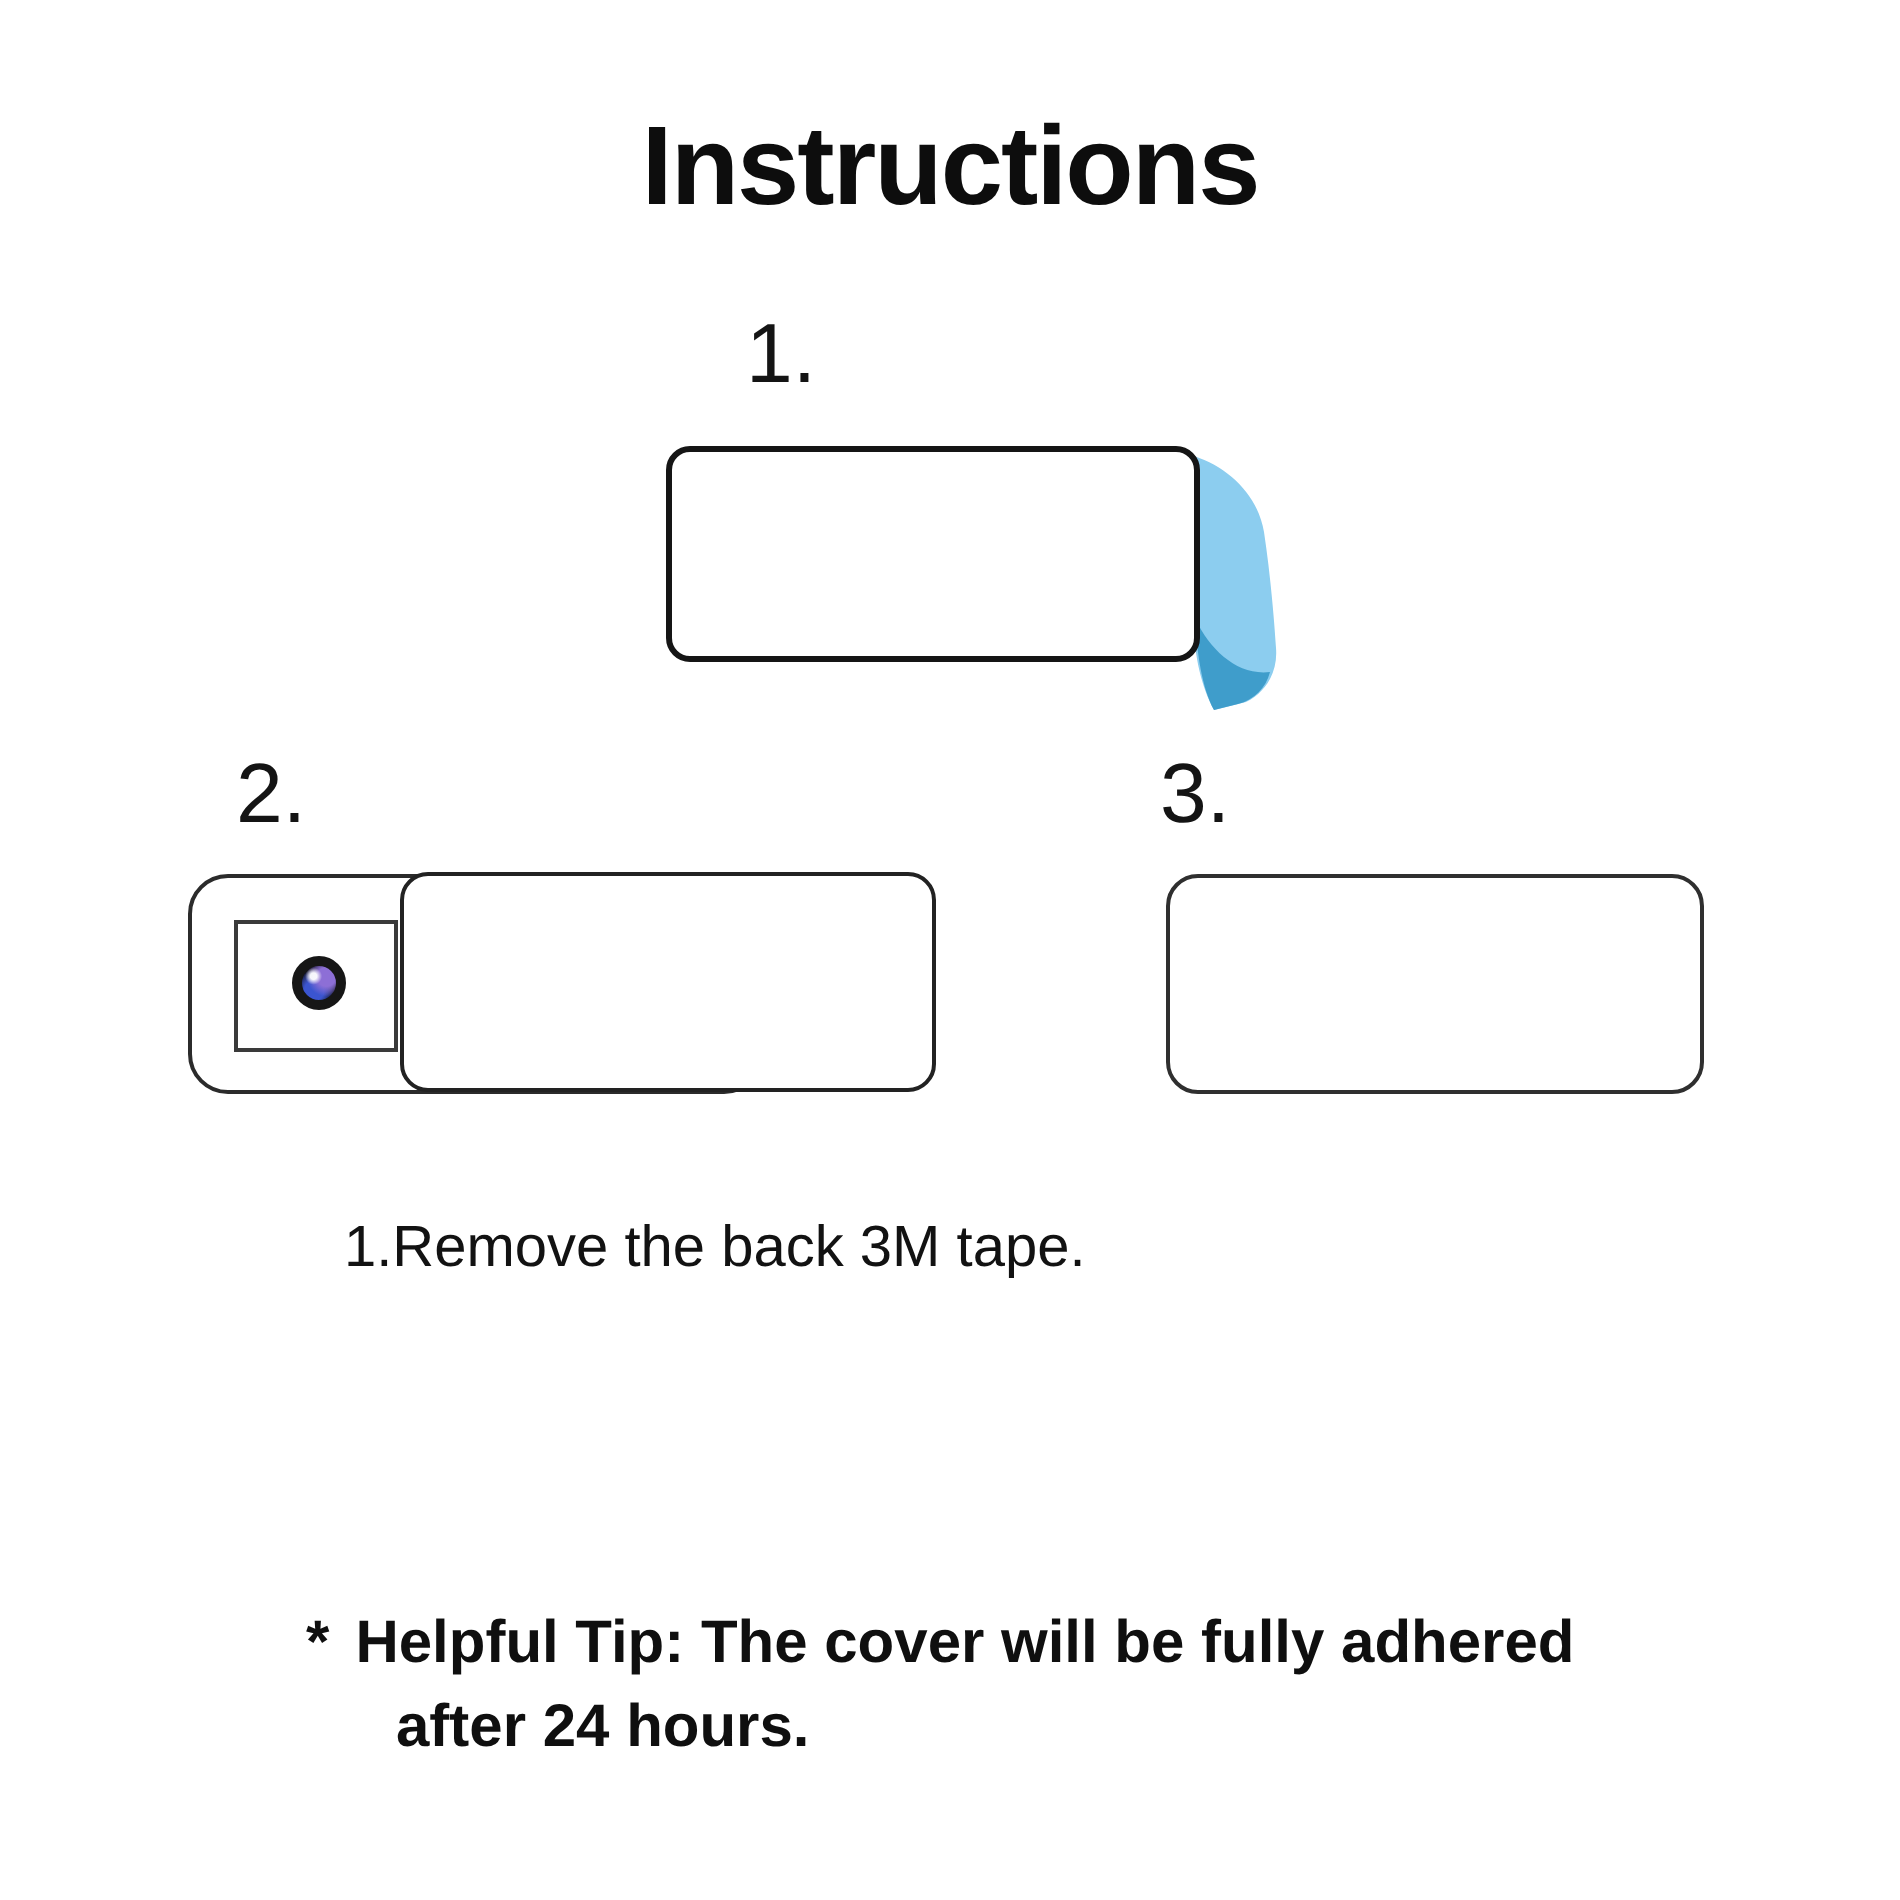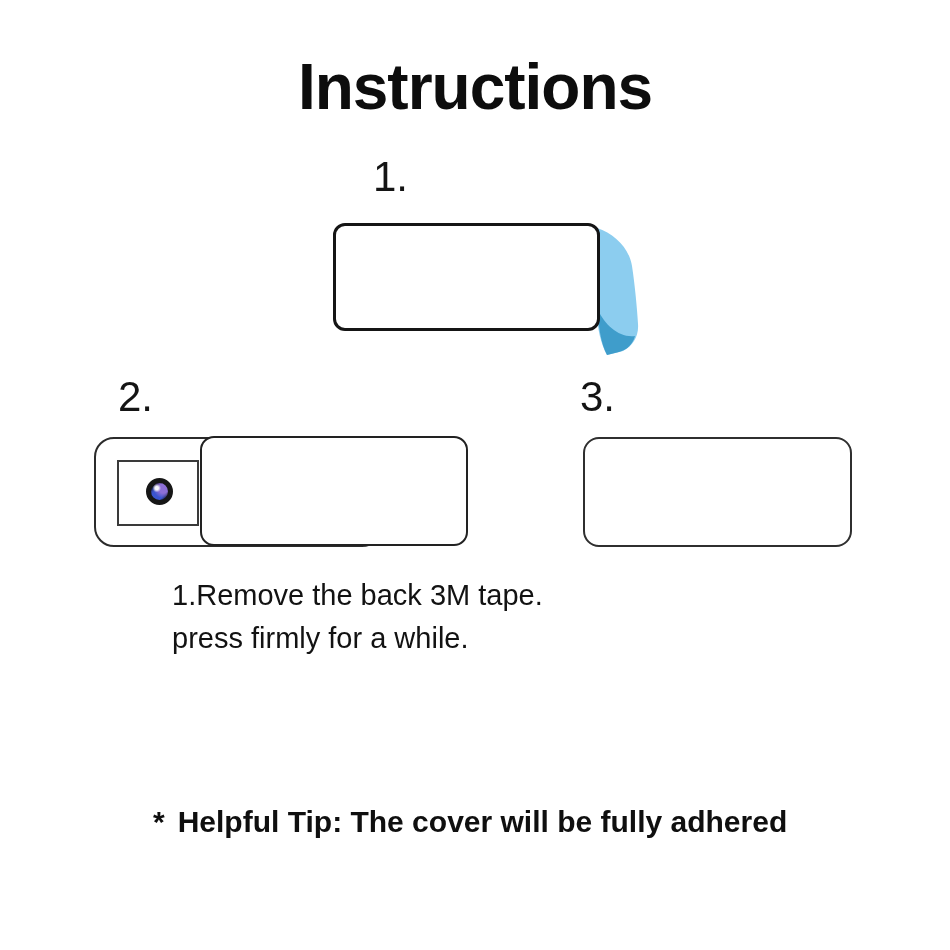--- a/index.html
+++ b/index.html
@@ -3,21 +3,21 @@
 <meta charset="utf-8">
 <style>
   html,body{margin:0;padding:0;}
   body{
     width:950px;height:950px;position:relative;background:#ffffff;
     font-family:"Liberation Sans", sans-serif;color:#111;overflow:hidden;
   }
   .abs{position:absolute;}
   .title{
     left:0;right:0;top:50px;text-align:center;
-    font-size:64px;font-weight:bold;letter-spacing:-1px;color:#0d0d0d;
+    font-size:56px;font-weight:bold;letter-spacing:-1px;color:#0d0d0d;
   }
   .step-num{
     font-size:42px;font-weight:400;color:#141414;line-height:1;
   }
   .num1{left:373px;top:156px;}
   .num2{left:118px;top:376px;}
   .num3{left:580px;top:376px;}
 
   
   .tape-svg{left:583px;top:224px;width:66px;height:136px;z-index:1;}
@@ -50,21 +50,21 @@
   }
 
   
   .closed-rect{
     left:583px;top:437px;width:269px;height:110px;box-sizing:border-box;
     background:#ffffff;border:2px solid #2f2f2f;border-radius:16px;
   }
 
   
   .steps-text{
-    left:172px;top:574px;font-size:29px;line-height:43px;color:#121212;
+    left:172px;top:603px;font-size:29px;line-height:43px;color:#121212;
     white-space:nowrap;
   }
   .tip{
     left:153px;top:801px;font-size:30px;font-weight:bold;color:#0f0f0f;
     line-height:42px;white-space:nowrap;
   }
   .tip-line1{display:flex;gap:13px;}
   .tip-line2{padding-left:45px;}
 </style>
 </head>
@@ -83,21 +83,21 @@
 <div class="abs base-rect"></div>
 <div class="abs cam-window"></div>
 <div class="abs lens"></div>
 <div class="abs slider-rect"></div>
 
 <div class="abs step-num num3">3.</div>
 <div class="abs closed-rect"></div>
 
 <div class="abs steps-text">
   <div>1.Remove the back 3M tape.</div>
-  <div>press firmly for a while.</div>
 </div>
 
 <div class="abs tip">
   <div class="tip-line1">
     <span>*</span>
     <span>Helpful Tip: The cover will be fully adhered</span>
   </div>
+  <div class="tip-line2">after 24 hours.</div>
 </div>
 
 </body></html>

